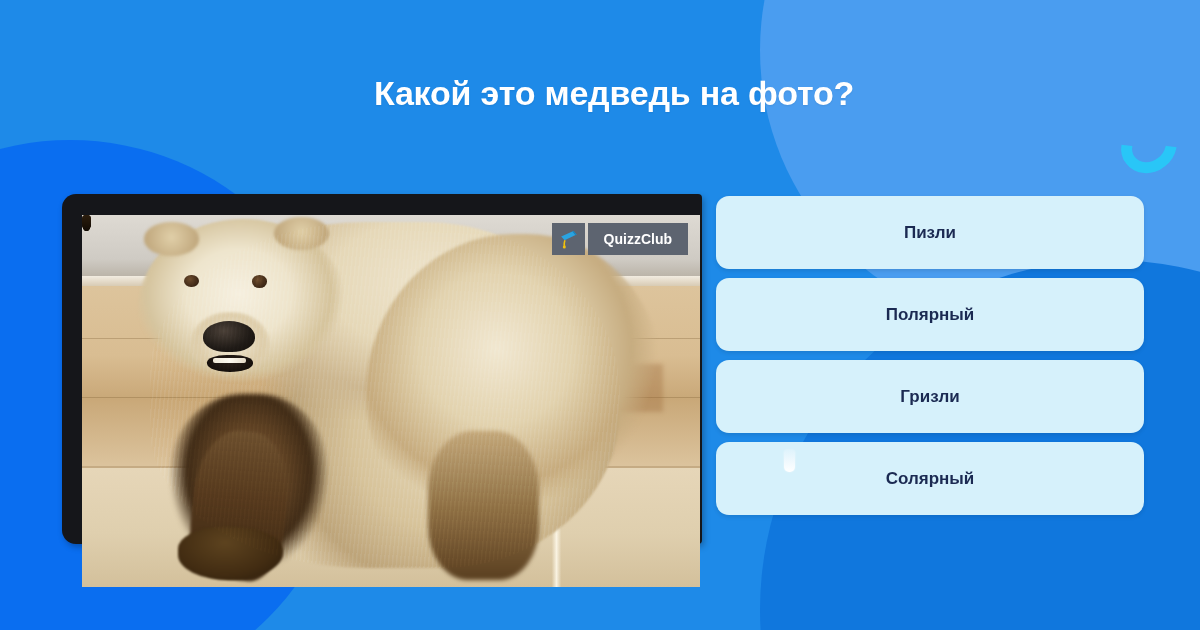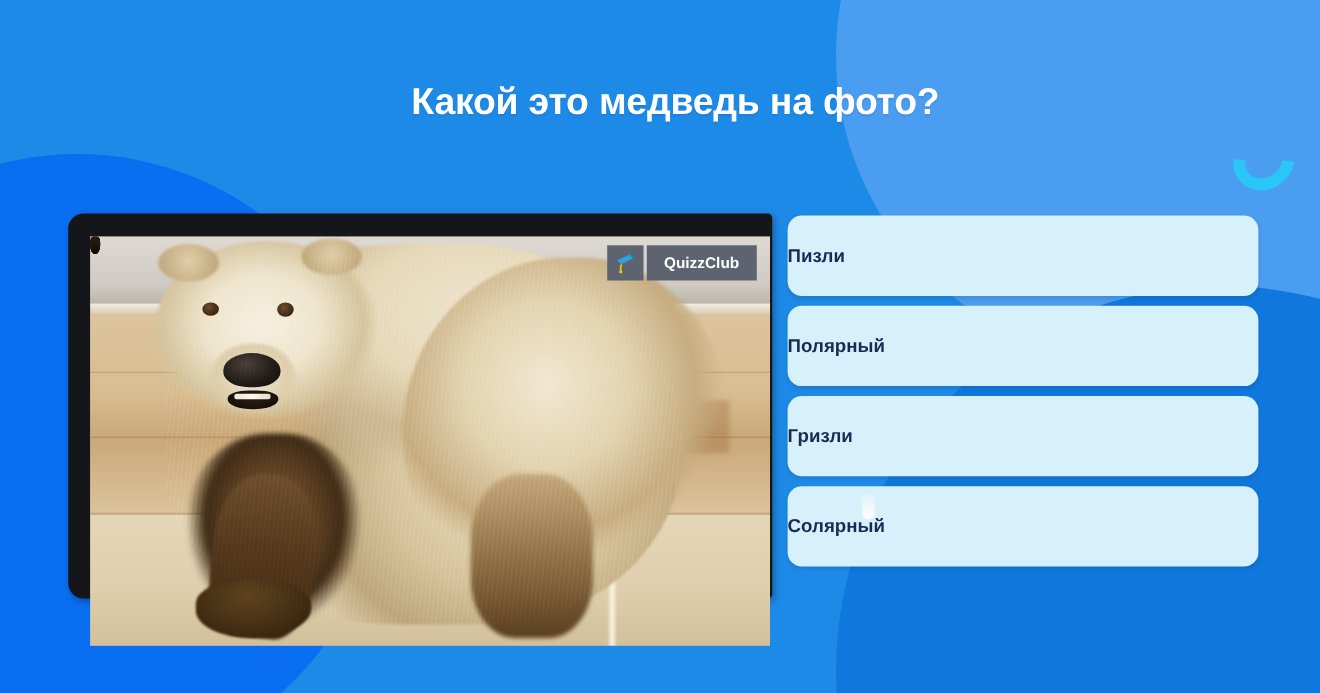--- a/index.html
+++ b/index.html
@@ -244,21 +244,21 @@
   #answers {
     position:absolute; left:716px; top:196px;
     width:428px;
     display:flex; flex-direction:column; gap:9px;
     z-index:5;
   }
   .answer {
     height:73px;
     background:#d6f1fb;
     border-radius:13px;
-    display:flex; align-items:center; justify-content:flex-start;
+    display:flex; align-items:center; justify-content:center;
     color:#1b2a52;
     font-size:17px;
     font-weight:bold;
     box-shadow:0 2px 4px rgba(0,0,0,0.10);
     cursor:pointer;
   }
 
   
   #caret-artifact {
     position:absolute; left:784px; top:450px;

